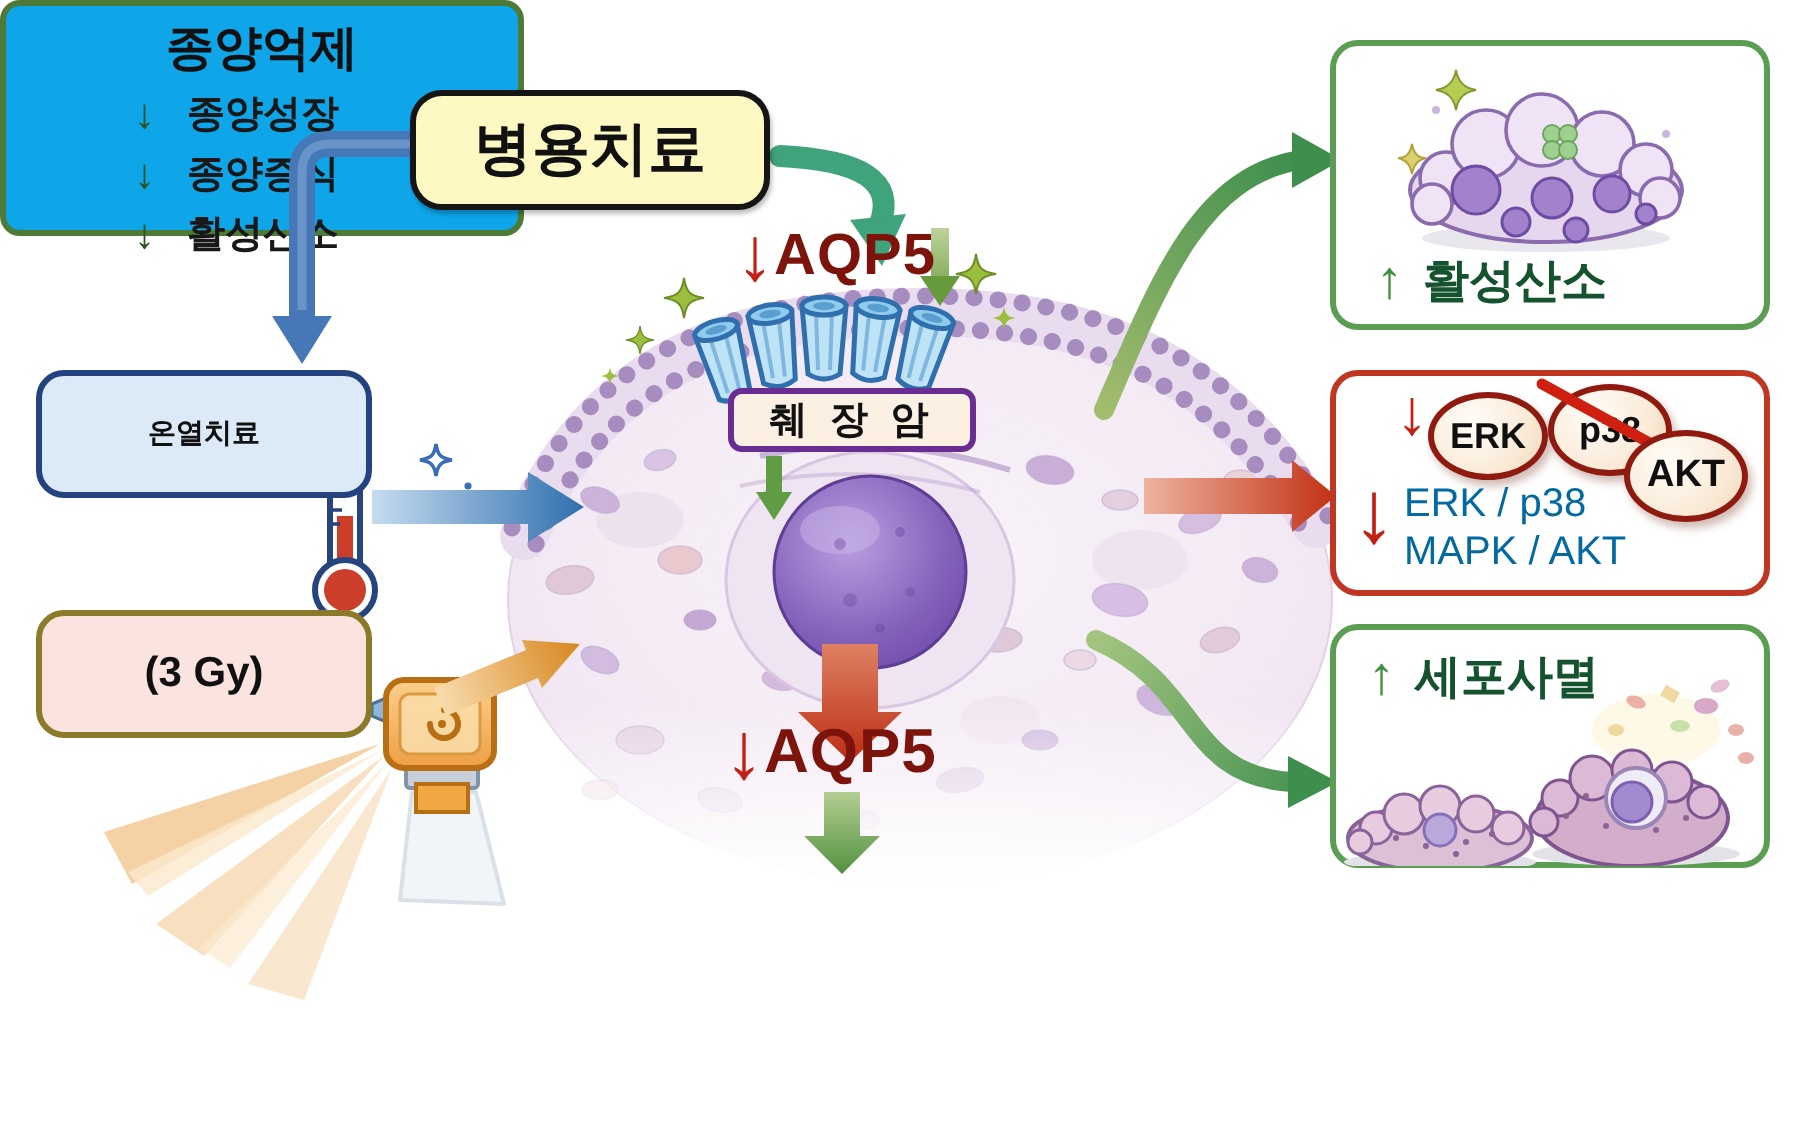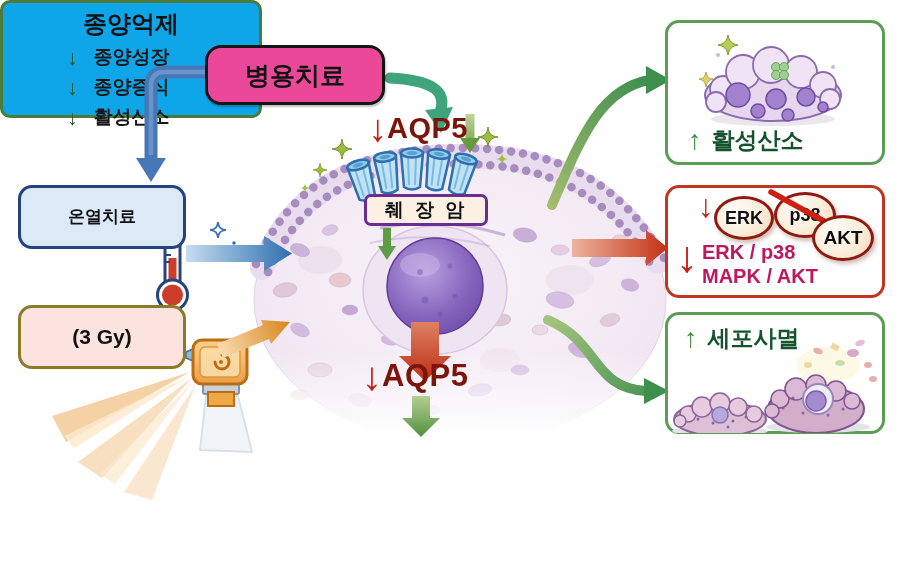--- a/index.html
+++ b/index.html
@@ -2,24 +2,24 @@
 <html><head>
 <meta charset="utf-8">
 <style>
   html,body{margin:0;padding:0;background:#ffffff;}
   #stage{
     position:relative;width:906px;height:572px;overflow:hidden;background:#ffffff;
     font-family:"Liberation Sans","DejaVu Sans",sans-serif;
   }
   #artwork{position:absolute;left:0;top:0;z-index:1;}
   .box{position:absolute;z-index:2;box-sizing:border-box;display:flex;align-items:center;justify-content:center;text-align:center;}
-  .combo{left:205px;top:45px;width:180px;height:60px;background:#ec4899;border:3px solid #151515;border-radius:16px;
-         font-size:25px;font-weight:800;color:#111;box-shadow:1px 2px 2px rgba(0,0,0,.25);}
+  .combo{left:205px;top:45px;width:180px;height:60px;background:#fef9c3;border:3px solid #151515;border-radius:16px;
+         font-size:29px;font-weight:800;color:#111;box-shadow:1px 2px 2px rgba(0,0,0,.25);}
   .hyper{left:18px;top:185px;width:168px;height:64px;background:#DCEAF8;border:3.5px solid #24437E;border-radius:14px;
-         font-size:17px;font-weight:800;color:#111;line-height:1.25;flex-direction:column;}
+         font-size:14px;font-weight:800;color:#111;line-height:1.25;flex-direction:column;}
   .radio{left:18px;top:305px;width:168px;height:64px;background:#FBE4DF;border:3.5px solid #8A7A2A;border-radius:14px;
          font-size:21px;font-weight:800;color:#111;line-height:1.25;flex-direction:column;}
   .cancer{left:364px;top:194px;width:124px;height:32px;background:#FBF0E2;border:3px solid #6A2D91;border-radius:7px;
           font-size:19px;font-weight:800;color:#111;letter-spacing:3px;}
   .aqp{position:absolute;z-index:2;display:flex;align-items:center;}
   .aqp .dn{color:#C32014;font-weight:900;line-height:.8;}
   .aqp .tx{color:#7D140C;font-weight:900;letter-spacing:.5px;}
   .aqp-top{left:368px;top:112px;}
   .aqp-top .dn{font-size:38px;} .aqp-top .tx{font-size:29px;}
   .aqp-bot{left:362px;top:358px;}
@@ -33,21 +33,21 @@
   .uplabel{position:absolute;display:flex;align-items:center;gap:10px;z-index:5;}
   .uplabel .up{color:#3E8E3E;font-size:27px;font-weight:900;line-height:.9;}
   .uplabel .lb{color:#14532d;font-size:23px;font-weight:800;text-align:center;}
   .oval{position:absolute;border:3.5px solid #8E1A10;border-radius:50%;
         background:radial-gradient(circle at 35% 30%, #FFFDF8, #FAEBD8 60%, #F2D8BB);
         display:flex;align-items:center;justify-content:center;font-weight:900;color:#101010;
         box-shadow:2px 3px 4px rgba(120,60,40,.35);}
   .sig .bigdn{position:absolute;left:30px;top:0px;font-size:32px;font-weight:900;color:#C32014;z-index:2;}
   .sig .summary{position:absolute;left:8px;top:50px;display:flex;align-items:flex-start;gap:4px;z-index:2;}
   .sig .summary .dn{color:#C32014;font-size:44px;font-weight:900;line-height:.85;}
-  .sig .summary .lines{font-size:20px;font-weight:700;color:#be185d;line-height:1.2;padding-top:2px;}
+  .sig .summary .lines{font-size:20px;font-weight:400;color:#0369a1;line-height:1.2;padding-top:2px;}
   .tumor{left:288px;top:434px;width:262px;height:118px;background:#0ea5e9;border:3px solid #4E7A38;border-radius:10px;
          z-index:2;box-sizing:border-box;padding-top:5px;}
   .tumor .title{text-align:center;font-size:24px;font-weight:900;color:#111;}
   .t-row{display:flex;align-items:center;gap:16px;margin:4px 0 0 64px;}
   .t-row .dn{color:#2E5220;font-size:21px;font-weight:900;line-height:1;}
   .t-row .lb{color:#181818;font-size:19px;font-weight:800;}
   .inner-svg{position:absolute;z-index:1;}
 </style>
 </head>
 <body>

